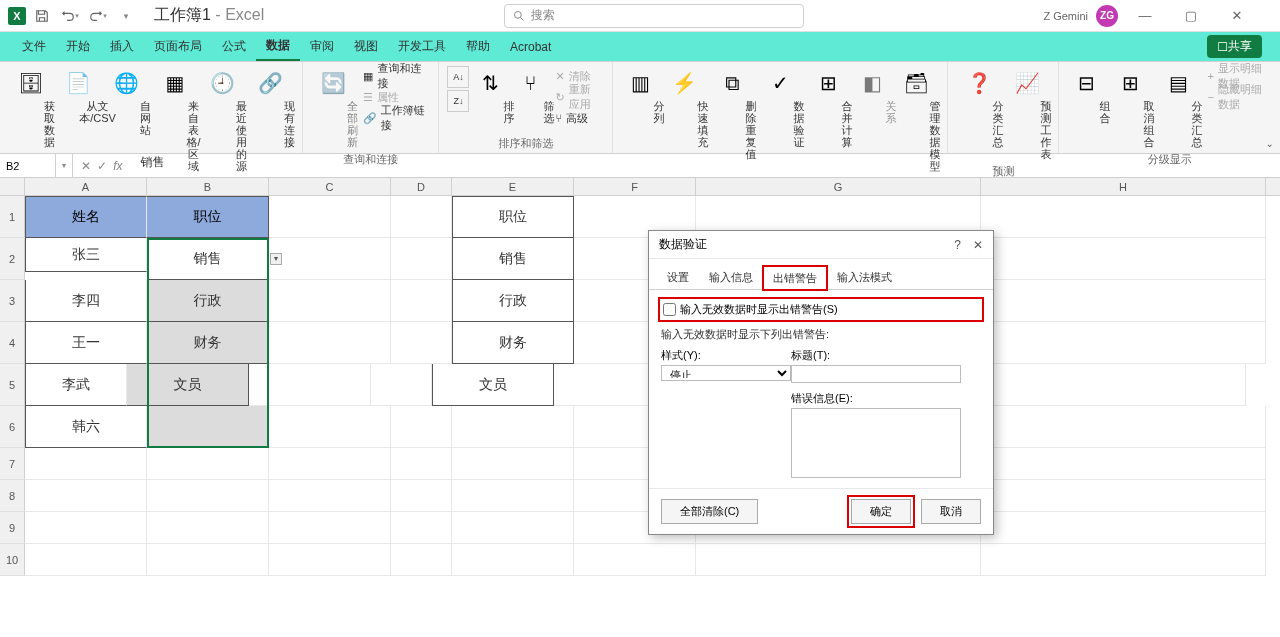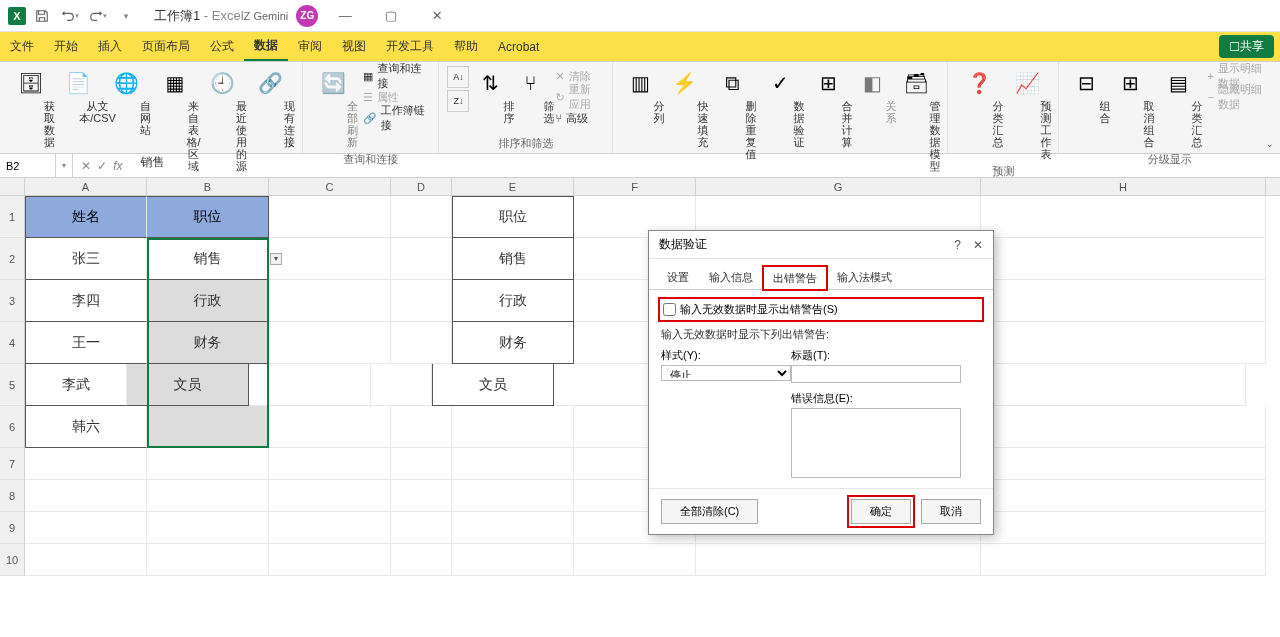--- a/index.html
+++ b/index.html
@@ -3,31 +3,31 @@
   <meta charset="utf-8">
   <style>
     * { margin: 0; padding: 0; box-sizing: border-box; font-family: "Microsoft YaHei", "Segoe UI", sans-serif; }
     body { background: #fff; width: 1280px; height: 637px; overflow: hidden; position: relative; font-size: 12px; }
     
     
     .titlebar { height: 32px; background: #fff; display: flex; align-items: center; border-bottom: 1px solid #e0e0e0; }
     .titlebar-left { display: flex; align-items: center; gap: 4px; padding-left: 8px; }
     .excel-logo { width: 18px; height: 18px; background: #107c41; color: #fff; display: flex; align-items: center; justify-content: center; font-size: 11px; font-weight: 600; border-radius: 2px; }
     .qat-btn { width: 24px; height: 24px; display: flex; align-items: center; justify-content: center; color: #616161; cursor: pointer; }
-    .title-text { margin-left: 12px; font-size: 13px; color: #333; }
+    .title-text { margin-left: 12px; font-size: 16px; color: #333; }
     .title-gray { color: #888; }
     .search-outer { flex: 1; display: flex; justify-content: center; }
     .search-box { width: 300px; height: 24px; border: 1px solid #d0d0d0; border-radius: 4px; display: flex; align-items: center; padding: 0 8px; color: #888; gap: 6px; }
-    .titlebar-right { display: flex; align-items: center; gap: 8px; padding-right: 8px; }
+    .titlebar-right { display: flex; align-items: center; gap: 8px; padding-right: 24px; }
     .user-name { font-size: 11px; color: #666; }
     .avatar { width: 22px; height: 22px; background: #c239b3; border-radius: 50%; color: #fff; display: flex; align-items: center; justify-content: center; font-size: 10px; font-weight: 600; }
     .winbtn { width: 38px; height: 28px; display: flex; align-items: center; justify-content: center; color: #666; font-size: 13px; }
     
     
-    .ribbon-tabs { height: 30px; background: #fde047; display: flex; align-items: stretch; padding: 0 0; border-bottom: 1px solid #d0d0d0; }
+    .ribbon-tabs { height: 30px; background: #5eead4; display: flex; align-items: stretch; padding: 0 12px; border-bottom: 1px solid #d0d0d0; }
     .rtab { display: flex; align-items: center; padding: 0 10px; font-size: 12px; color: #333; cursor: pointer; }
     .rtab.active { font-weight: 600; border-bottom: 2px solid #107c41; }
     .share-btn { margin-left: auto; background: #107c41; color: #fff; padding: 3px 10px; border-radius: 4px; font-size: 12px; display: flex; align-items: center; align-self: center; margin-right: 6px; }
     
     
     .ribbon-body { height: 92px; background: #f5f5f5; border-bottom: 1px solid #d0d0d0; display: flex; align-items: stretch; position: relative; }
     .rgroup { border-right: 1px solid #e0e0e0; padding: 4px 8px 2px; display: flex; flex-direction: column; justify-content: space-between; }
     .rgroup-row { display: flex; gap: 2px; align-items: flex-start; }
     .rgroup-lbl { text-align: center; font-size: 11px; color: #666; padding-top: 2px; }
     .big-btn { width: 46px; display: flex; flex-direction: column; align-items: center; gap: 2px; padding: 2px; cursor: pointer; }
@@ -109,20 +109,29 @@
         <svg width="14" height="14" viewBox="0 0 16 16">
           <path fill="none" stroke="#616161" stroke-width="1.3" d="M12 7l2-2-2-2 M14 5H6a4 4 0 000 8h3"></path>
         </svg>
         <span style="font-size:7px;color:#888">▾</span>
       </div>
     <div class="qat-btn" style="font-size:9px;color:#888">▾</div>
     <div class="title-text">
       <span>工作簿1</span> <span class="title-gray">- <span>Excel</span></span>
     </div>
   </div>
+  <div class="search-outer">
+    <div class="search-box">
+      <svg width="12" height="12" viewBox="0 0 16 16">
+          <circle cx="6.5" cy="6.5" r="4.5" fill="none" stroke="#888" stroke-width="1.3"></circle>
+          <path stroke="#888" stroke-width="1.3" d="M10 10l4 4"></path>
+        </svg>
+      <span>搜索</span>
+    </div>
+  </div>
   <div class="titlebar-right">
     <span class="user-name">Z Gemini</span>
     <div class="avatar">ZG</div>
     <div class="winbtn">—</div>
     <div class="winbtn">▢</div>
     <div class="winbtn">✕</div>
   </div>
 </div>
 
 <div class="ribbon-tabs">
@@ -322,21 +331,21 @@
         <div class="cell thick-b thick-r thick-t bg-blue" style="width: 122px; height: 42px;">职位</div>
         <div class="cell" style="width: 122px; height: 42px;"></div>
         <div class="cell" style="width: 61px; height: 42px;"></div>
         <div class="cell thick-b thick-l thick-r thick-t" style="width: 122px; height: 42px; font-weight: 500;">职位</div>
         <div class="cell" style="width: 122px; height: 42px;"></div>
         <div class="cell" style="width: 285px; height: 42px;"></div>
         <div class="cell" style="width: 285px; height: 42px;"></div>
       </div>
       <div class="grow">
         <div class="row-hdr" style="height: 42px;">2</div>
-        <div class="cell thick-b thick-l" style="width: 122px; height: 42px;">张三</div>
+        <div class="cell thick-b thick-l" style="width: 122px; height: 34px;">张三</div>
         <div class="cell thick-b thick-r" style="width: 122px; height: 42px;">销售<div class="dd-handle">▾</div></div>
         <div class="cell" style="width: 122px; height: 42px;"></div>
         <div class="cell" style="width: 61px; height: 42px;"></div>
         <div class="cell thick-b thick-l thick-r" style="width: 122px; height: 42px;">销售</div>
         <div class="cell" style="width: 122px; height: 42px;"></div>
         <div class="cell" style="width: 285px; height: 42px;"></div>
         <div class="cell" style="width: 285px; height: 42px;"></div>
       </div>
       <div class="grow">
         <div class="row-hdr" style="height: 42px;">3</div>

